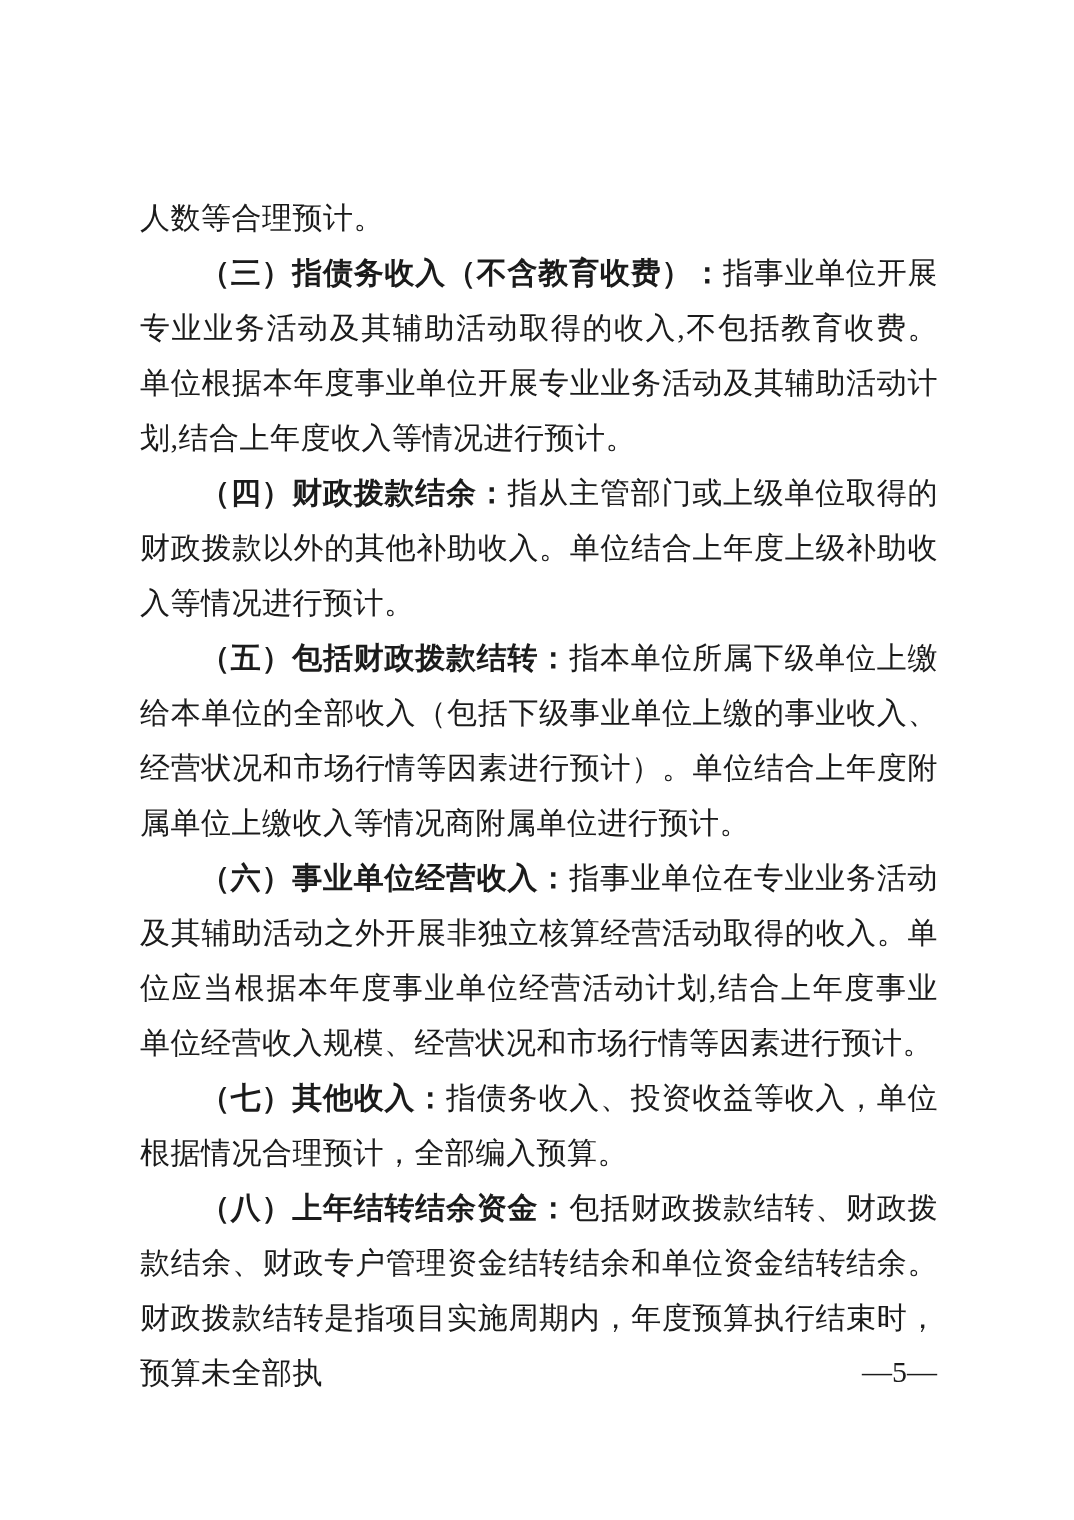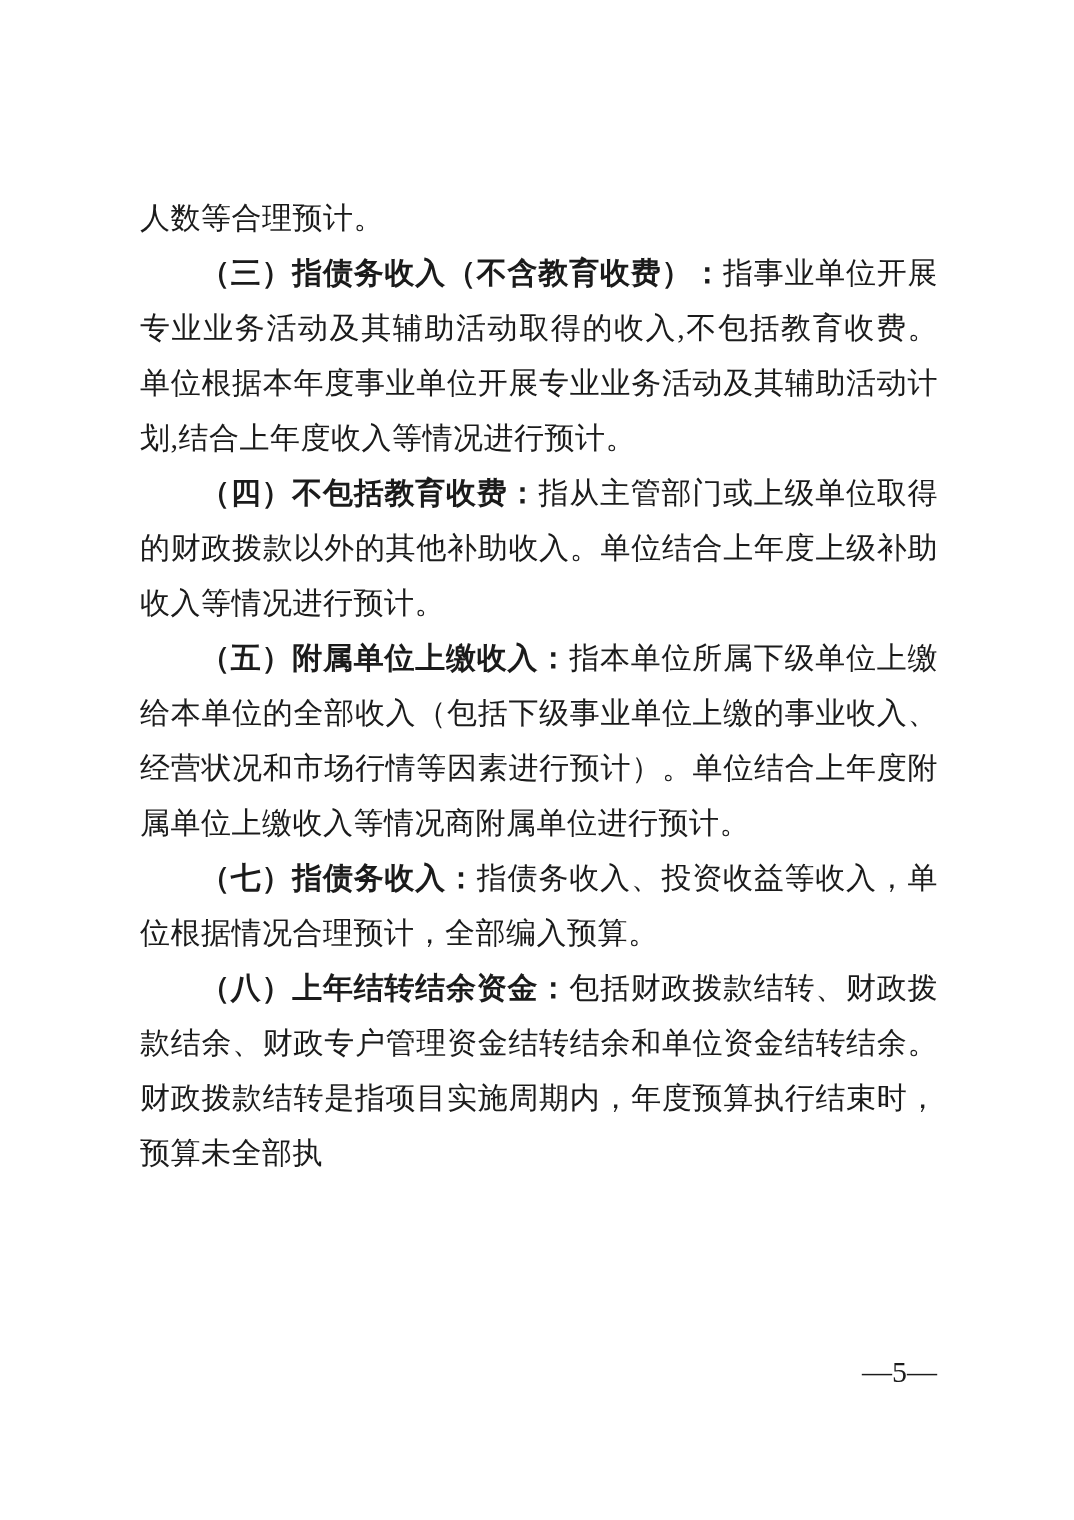--- a/index.html
+++ b/index.html
@@ -51,25 +51,26 @@
 </head>
 <body>
 
 <div class="page">
   <div class="content">
 
     <p class="para first"><span>人数等合理预计。</span></p>
 
     <p class="para"><span class="lead">（三）指债务收入（不含教育收费）：</span><span>指事业单位开展专业业务活动及其辅助活动取得的收入,不包括教育收费。单位根据本年度事业单位开展专业业务活动及其辅助活动计划,结合上年度收入等情况进行预计。</span></p>
 
-    <p class="para"><span class="lead">（四）不包括教育收费：</span><span>指从主管部门或上级单位取得的财政拨款以外的其他补助收入。单位结合上年度上级补助收入等情况进行预计。</span></p>
+    <p class="para"><span class="lead">（四）财政拨款结余：</span><span>指从主管部门或上级单位取得的财政拨款以外的其他补助收入。单位结合上年度上级补助收入等情况进行预计。</span></p>
 
-    <p class="para"><span class="lead">（五）附属单位上缴收入：</span><span>指本单位所属下级单位上缴给本单位的全部收入（包括下级事业单位上缴的事业收入、经营状况和市场行情等因素进行预计）。单位结合上年度附属单位上缴收入等情况商附属单位进行预计。</span></p>
+    <p class="para"><span class="lead">（五）包括财政拨款结转：</span><span>指本单位所属下级单位上缴给本单位的全部收入（包括下级事业单位上缴的事业收入、经营状况和市场行情等因素进行预计）。单位结合上年度附属单位上缴收入等情况商附属单位进行预计。</span></p>
 
+    <p class="para"><span class="lead">（六）事业单位经营收入：</span><span>指事业单位在专业业务活动及其辅助活动之外开展非独立核算经营活动取得的收入。单位应当根据本年度事业单位经营活动计划,结合上年度事业单位经营收入规模、经营状况和市场行情等因素进行预计。</span></p>
 
-    <p class="para"><span class="lead">（七）指债务收入：</span><span>指债务收入、投资收益等收入，单位根据情况合理预计，全部编入预算。</span></p>
+    <p class="para"><span class="lead">（七）其他收入：</span><span>指债务收入、投资收益等收入，单位根据情况合理预计，全部编入预算。</span></p>
 
     <p class="para"><span class="lead">（八）上年结转结余资金：</span><span>包括财政拨款结转、财政拨款结余、财政专户管理资金结转结余和单位资金结转结余。财政拨款结转是指项目实施周期内，年度预算执行结束时，预算未全部执</span></p>
 
   </div>
 
   <div class="page-number">—5—</div>
 </div>
 
 </body></html>

